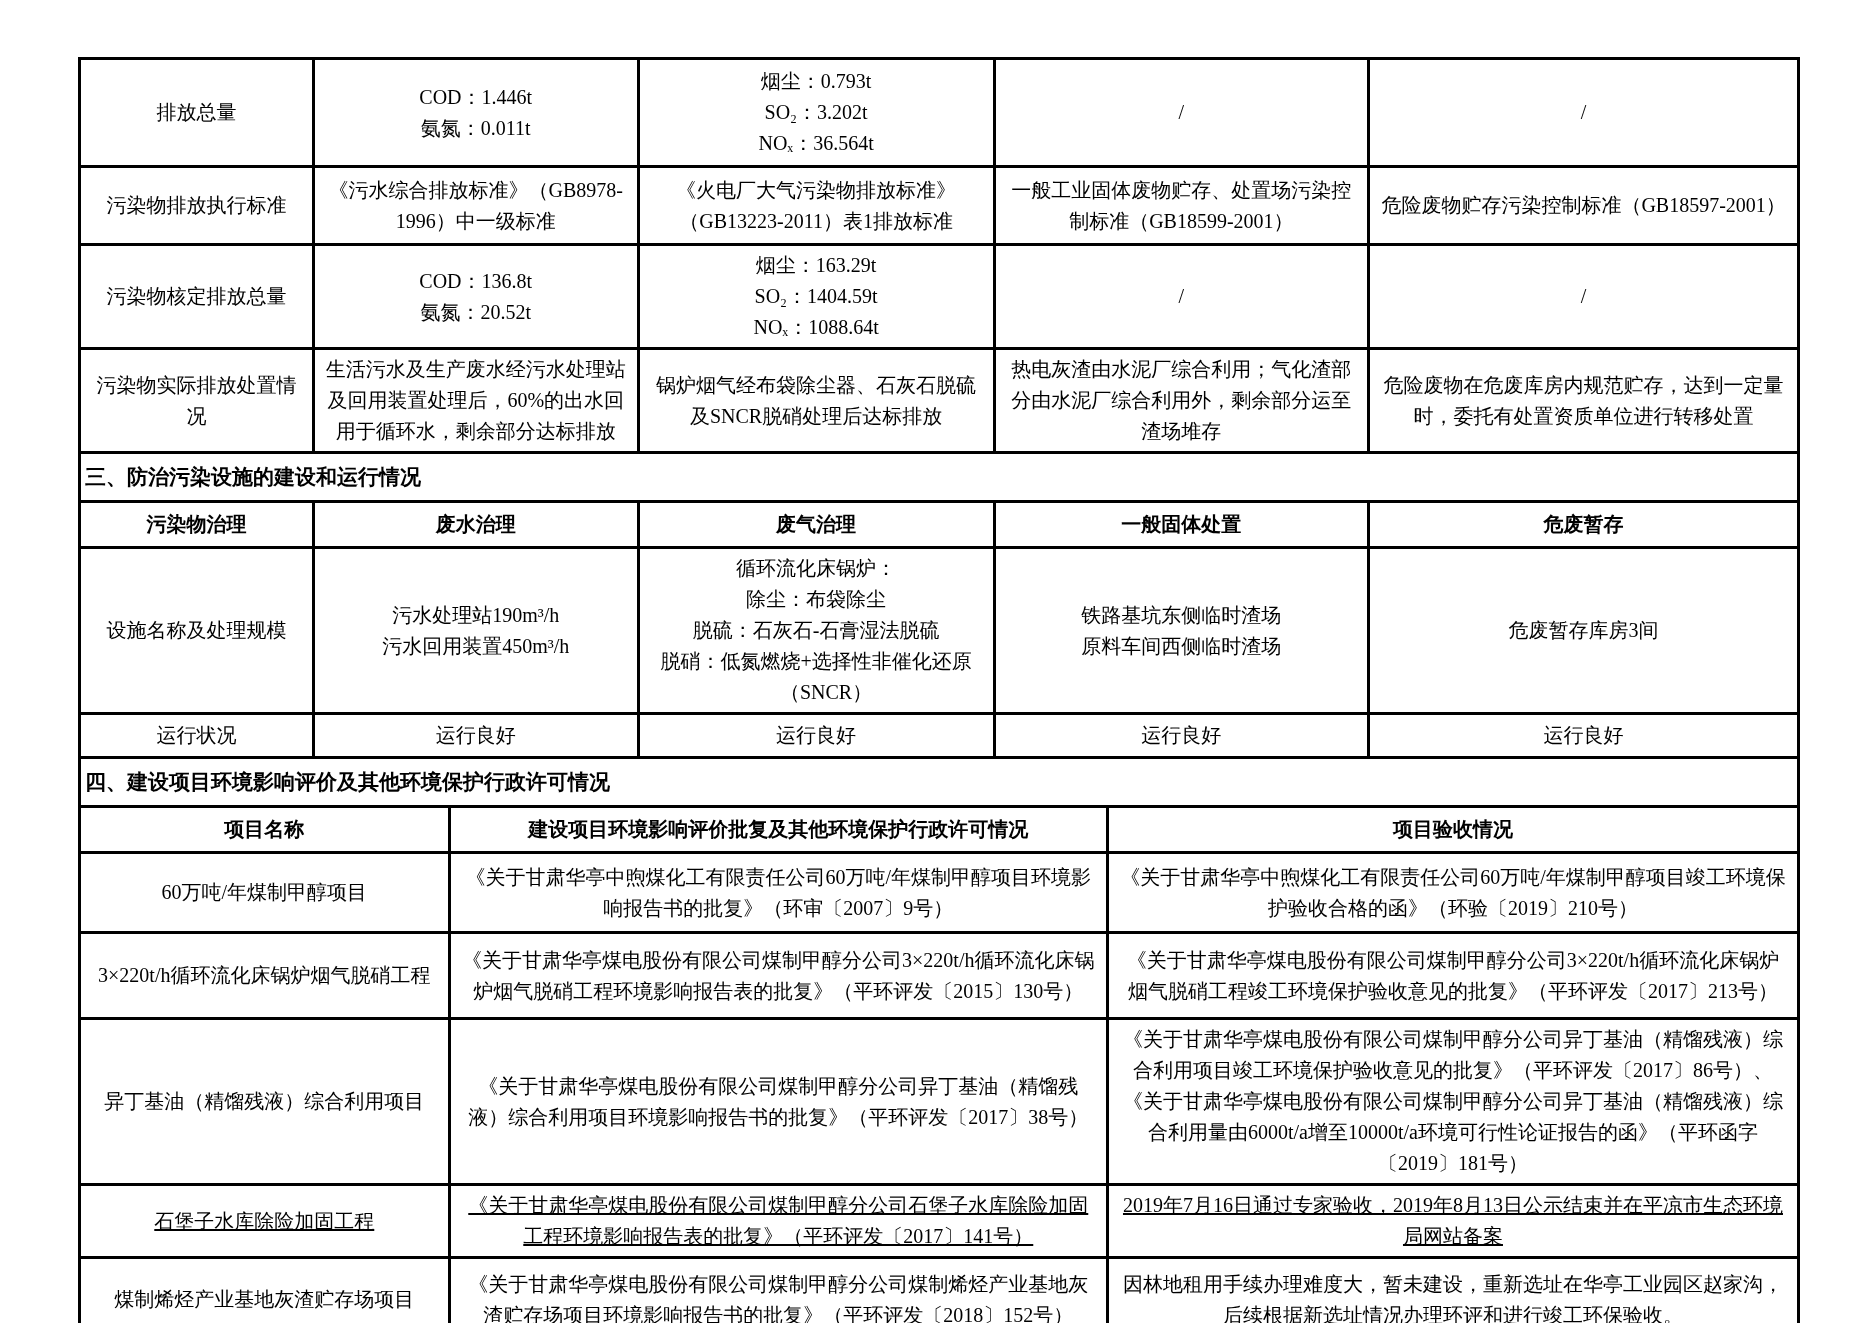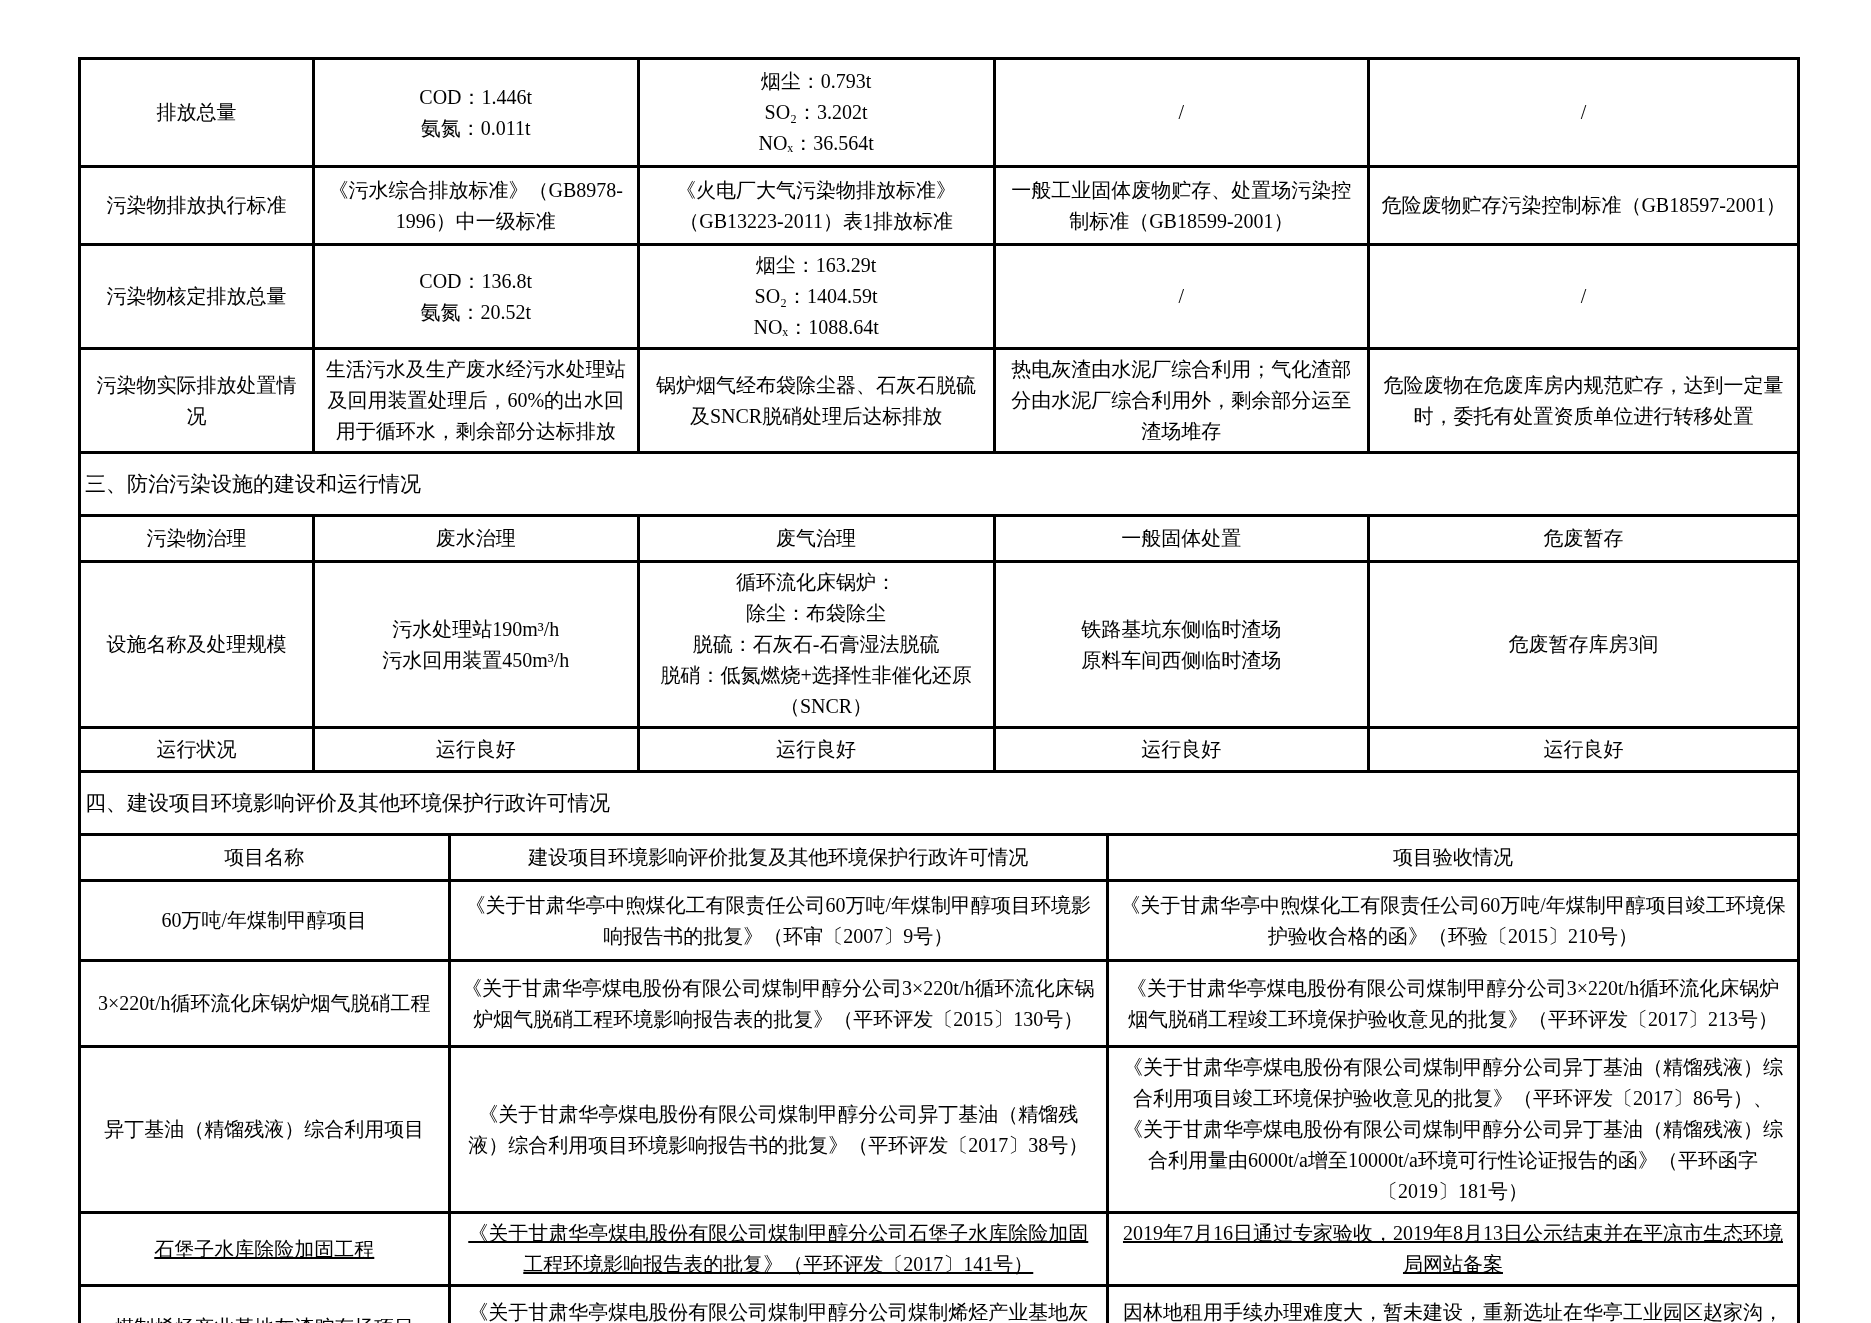--- a/index.html
+++ b/index.html
@@ -26,32 +26,32 @@
   .tbl td, .tbl th {
     border: 3px solid #000000;
     text-align: center;
     vertical-align: middle;
     font-size: 20px;
     line-height: 1.55;
     padding: 4px 10px;
     font-weight: normal;
     word-break: break-word;
   }
-  .tbl th, .lbl { font-weight: normal; }
+  .tbl th, .lbl { font-weight: bold; }
   .pre { white-space: pre-line; }
   .left { text-align: left; padding-left: 14px; margin-left: 20px; }
   .band {
     border-left: 3px solid #000000;
     border-right: 3px solid #000000;
     min-height: 44px;
     display: flex;
     align-items: center;
-    font-weight: normal;
+    font-weight: bold;
     font-size: 21px;
-    padding: 16px 4px;
+    padding: 9px 4px;
     box-sizing: border-box;
   }
   
   .ca1 { width: 13.6%; } .ca2 { width: 18.9%; } .ca3 { width: 20.7%; }
   .ca4 { width: 21.8%; } .ca5 { width: 25.0%; }
   
   .cc1 { width: 21.5%; } .cc2 { width: 38.3%; } .cc3 { width: 40.2%; }
   
   .ra1 { height: 108px; } .ra2 { height: 56px; } .ra3 { height: 78px; }
   .ra4 { height: 98px; }  .ra5 { height: 88px; font-family: Liberation Serif, serif; }
@@ -161,21 +161,21 @@
       </colgroup>
     <tbody>
       <tr class="rc-h">
         <th>项目名称</th>
         <th>建设项目环境影响评价批复及其他环境保护行政许可情况</th>
         <th>项目验收情况</th>
       </tr>
       <tr class="rc-1">
         <td>60万吨/年煤制甲醇项目</td>
         <td>《关于甘肃华亭中煦煤化工有限责任公司60万吨/年煤制甲醇项目环境影响报告书的批复》（环审〔2007〕9号）</td>
-        <td>《关于甘肃华亭中煦煤化工有限责任公司60万吨/年煤制甲醇项目竣工环境保护验收合格的函》（环验〔2015〕210号）</td>
+        <td>《关于甘肃华亭中煦煤化工有限责任公司60万吨/年煤制甲醇项目竣工环境保护验收合格的函》（环验〔2019〕210号）</td>
       </tr>
       <tr class="rc-2">
         <td>3×220t/h循环流化床锅炉烟气脱硝工程</td>
         <td>《关于甘肃华亭煤电股份有限公司煤制甲醇分公司3×220t/h循环流化床锅炉烟气脱硝工程环境影响报告表的批复》（平环评发〔2015〕130号）</td>
         <td>《关于甘肃华亭煤电股份有限公司煤制甲醇分公司3×220t/h循环流化床锅炉烟气脱硝工程竣工环境保护验收意见的批复》（平环评发〔2017〕213号）</td>
       </tr>
       <tr class="rc-3">
         <td>异丁基油（精馏残液）综合利用项目</td>
         <td>《关于甘肃华亭煤电股份有限公司煤制甲醇分公司异丁基油（精馏残液）综合利用项目环境影响报告书的批复》（平环评发〔2017〕38号）</td>
         <td>《关于甘肃华亭煤电股份有限公司煤制甲醇分公司异丁基油（精馏残液）综合利用项目竣工环境保护验收意见的批复》（平环评发〔2017〕86号）、《关于甘肃华亭煤电股份有限公司煤制甲醇分公司异丁基油（精馏残液）综合利用量由6000t/a增至10000t/a环境可行性论证报告的函》（平环函字〔2019〕181号）</td>

